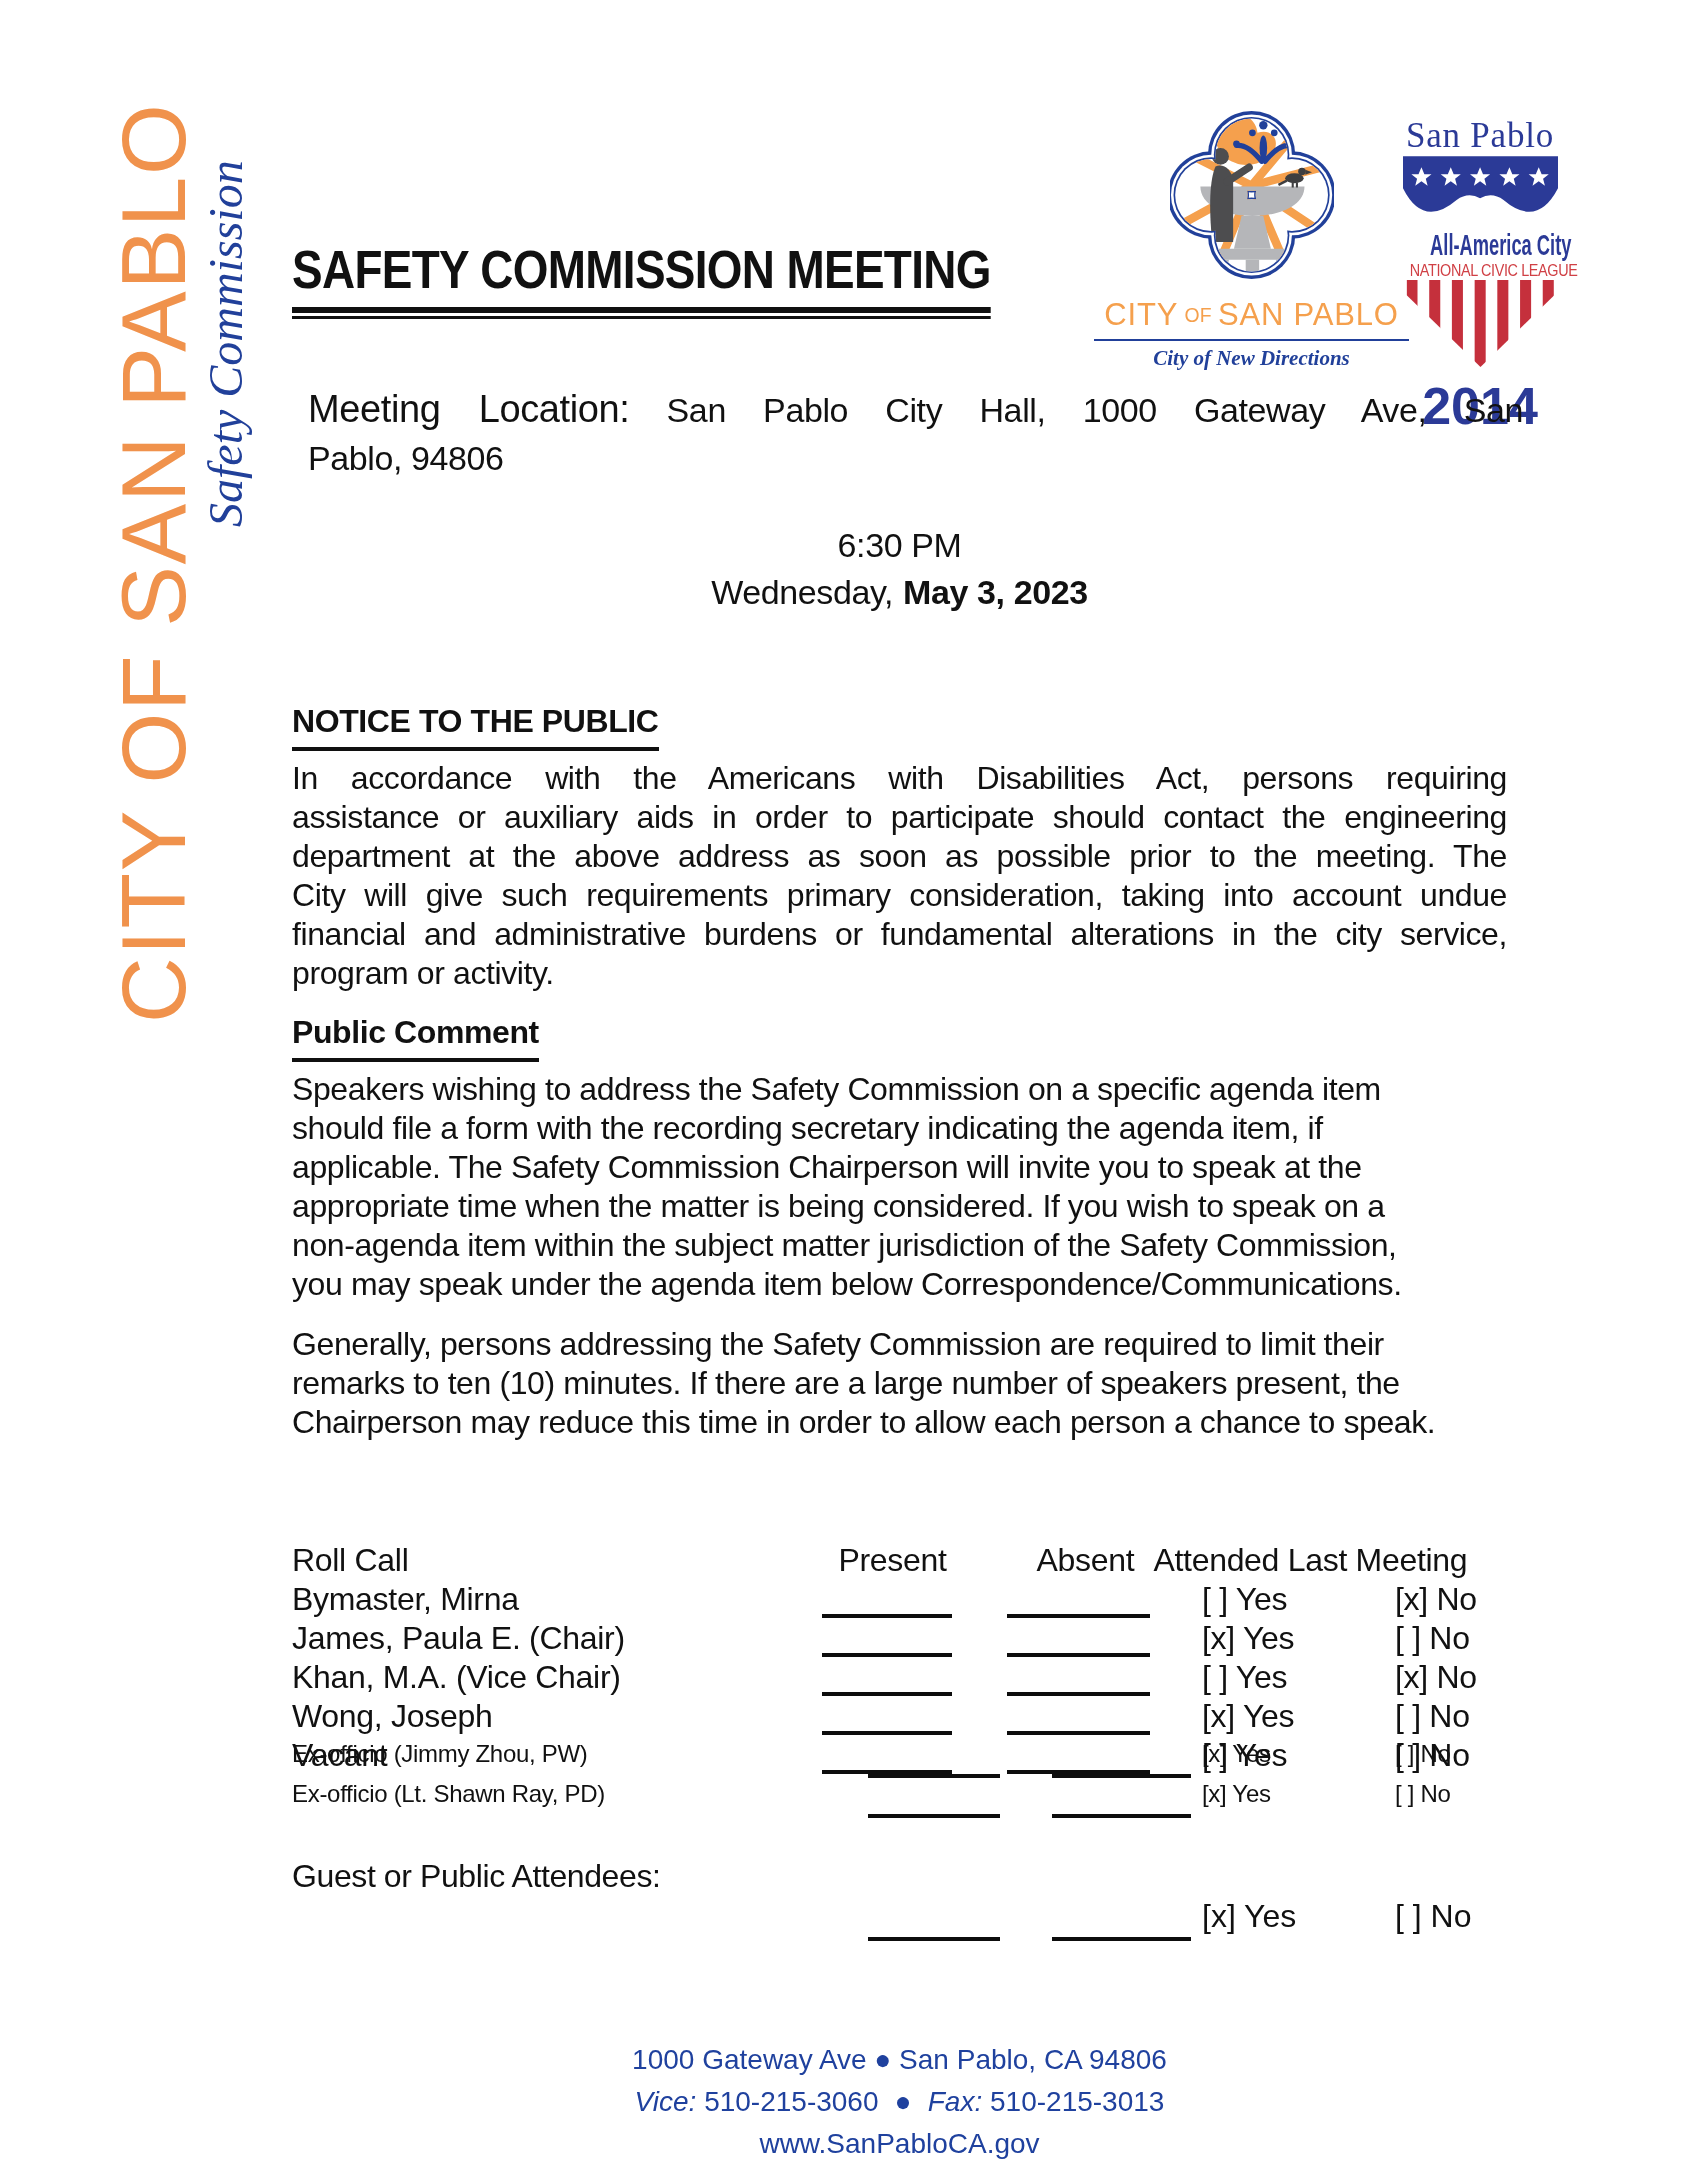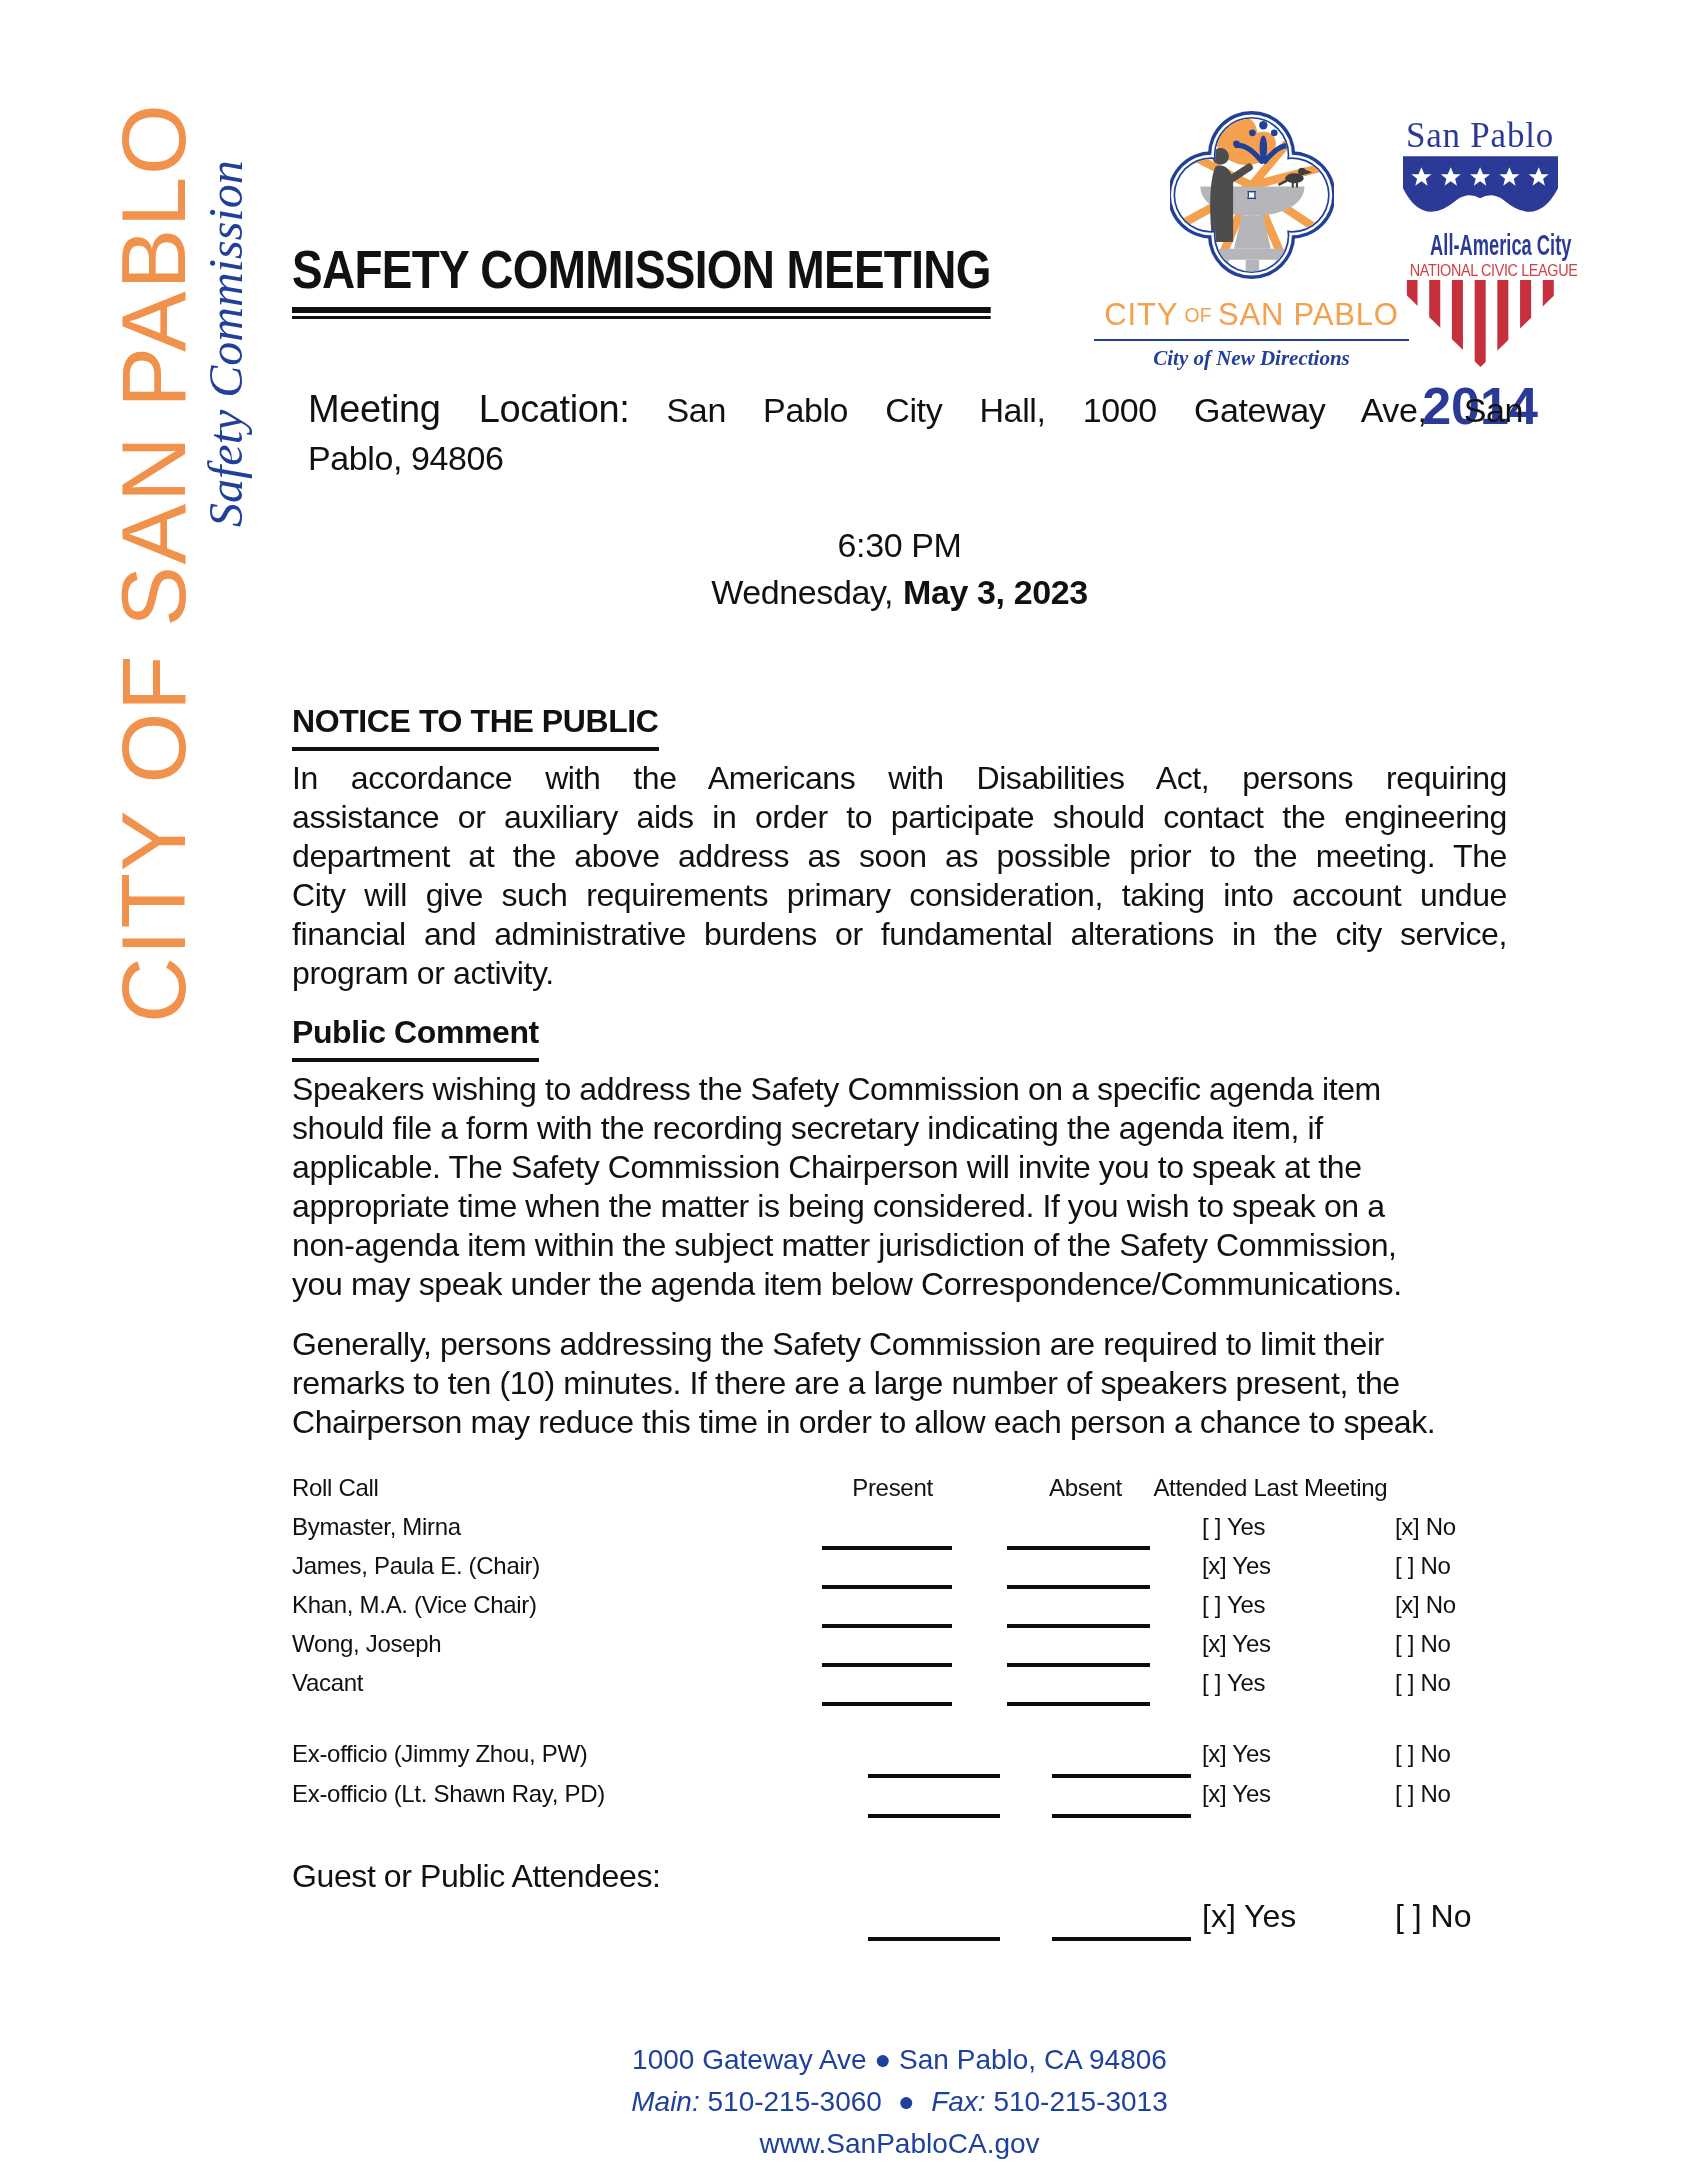--- a/index.html
+++ b/index.html
@@ -71,21 +71,21 @@
   .bold { font-weight:bold; }
   .day { margin-right:10px; }
   .section-heading {
     display:inline-block; font-weight:bold; font-size:32px; letter-spacing:-0.4px;
     border-bottom:4.2px solid #101010; padding-bottom:6px; margin-bottom:7.6px; white-space:nowrap;
   }
   .notice { top:702px; }
   .pc { top:1013px; }
   .para2 { top:1325px; }
   
-  .rollcall { top:1474px; font-size:24px; letter-spacing:-0.3px; }
+  .rollcall { top:1542px; font-size:32px; letter-spacing:-0.3px; }
   .rc-row { display:grid; grid-template-columns:504px 193px 193px 178px 147px; height:39px; align-items:start; }
   .hdr-center { text-align:center; }
   .att-header { grid-column:4 / 6; margin-left:-28.6px; white-space:nowrap; }
   .blank { height:3.4px; background:#0d0d0d; align-self:end; margin-bottom:2.5px; }
   .blank.p { width:130px; margin-left:26px; }
   .blank.a { width:143px; margin-left:17.6px; }
   .exo-offset .blank.p { margin-left:72px; width:132px; }
   .exo-offset .blank.a { margin-left:63px; width:139px; }
   .yes-cell { padding-left:20px; white-space:nowrap; }
   .no-cell  { padding-left:35px; white-space:nowrap; }
@@ -336,21 +336,21 @@
     <div class="blank p"></div>
     <div class="blank a"></div>
     <div class="yes-cell">[x] Yes</div>
     <div class="no-cell">[&nbsp;] No</div>
   </div>
 </div>
 
 <div class="block footer">
   <div>1000 Gateway Ave ● San Pablo, CA 94806</div>
   <div>
-    <span class="lbl">Main:</span>
+    <span class="lbl">Vice:</span>
     <span>510-215-3060</span>
     <span class="sep">●</span>
     <span class="lbl">Fax:</span>
     <span>510-215-3013</span>
   </div>
   <div>www.SanPabloCA.gov</div>
 </div>
 
 
 </body></html>

